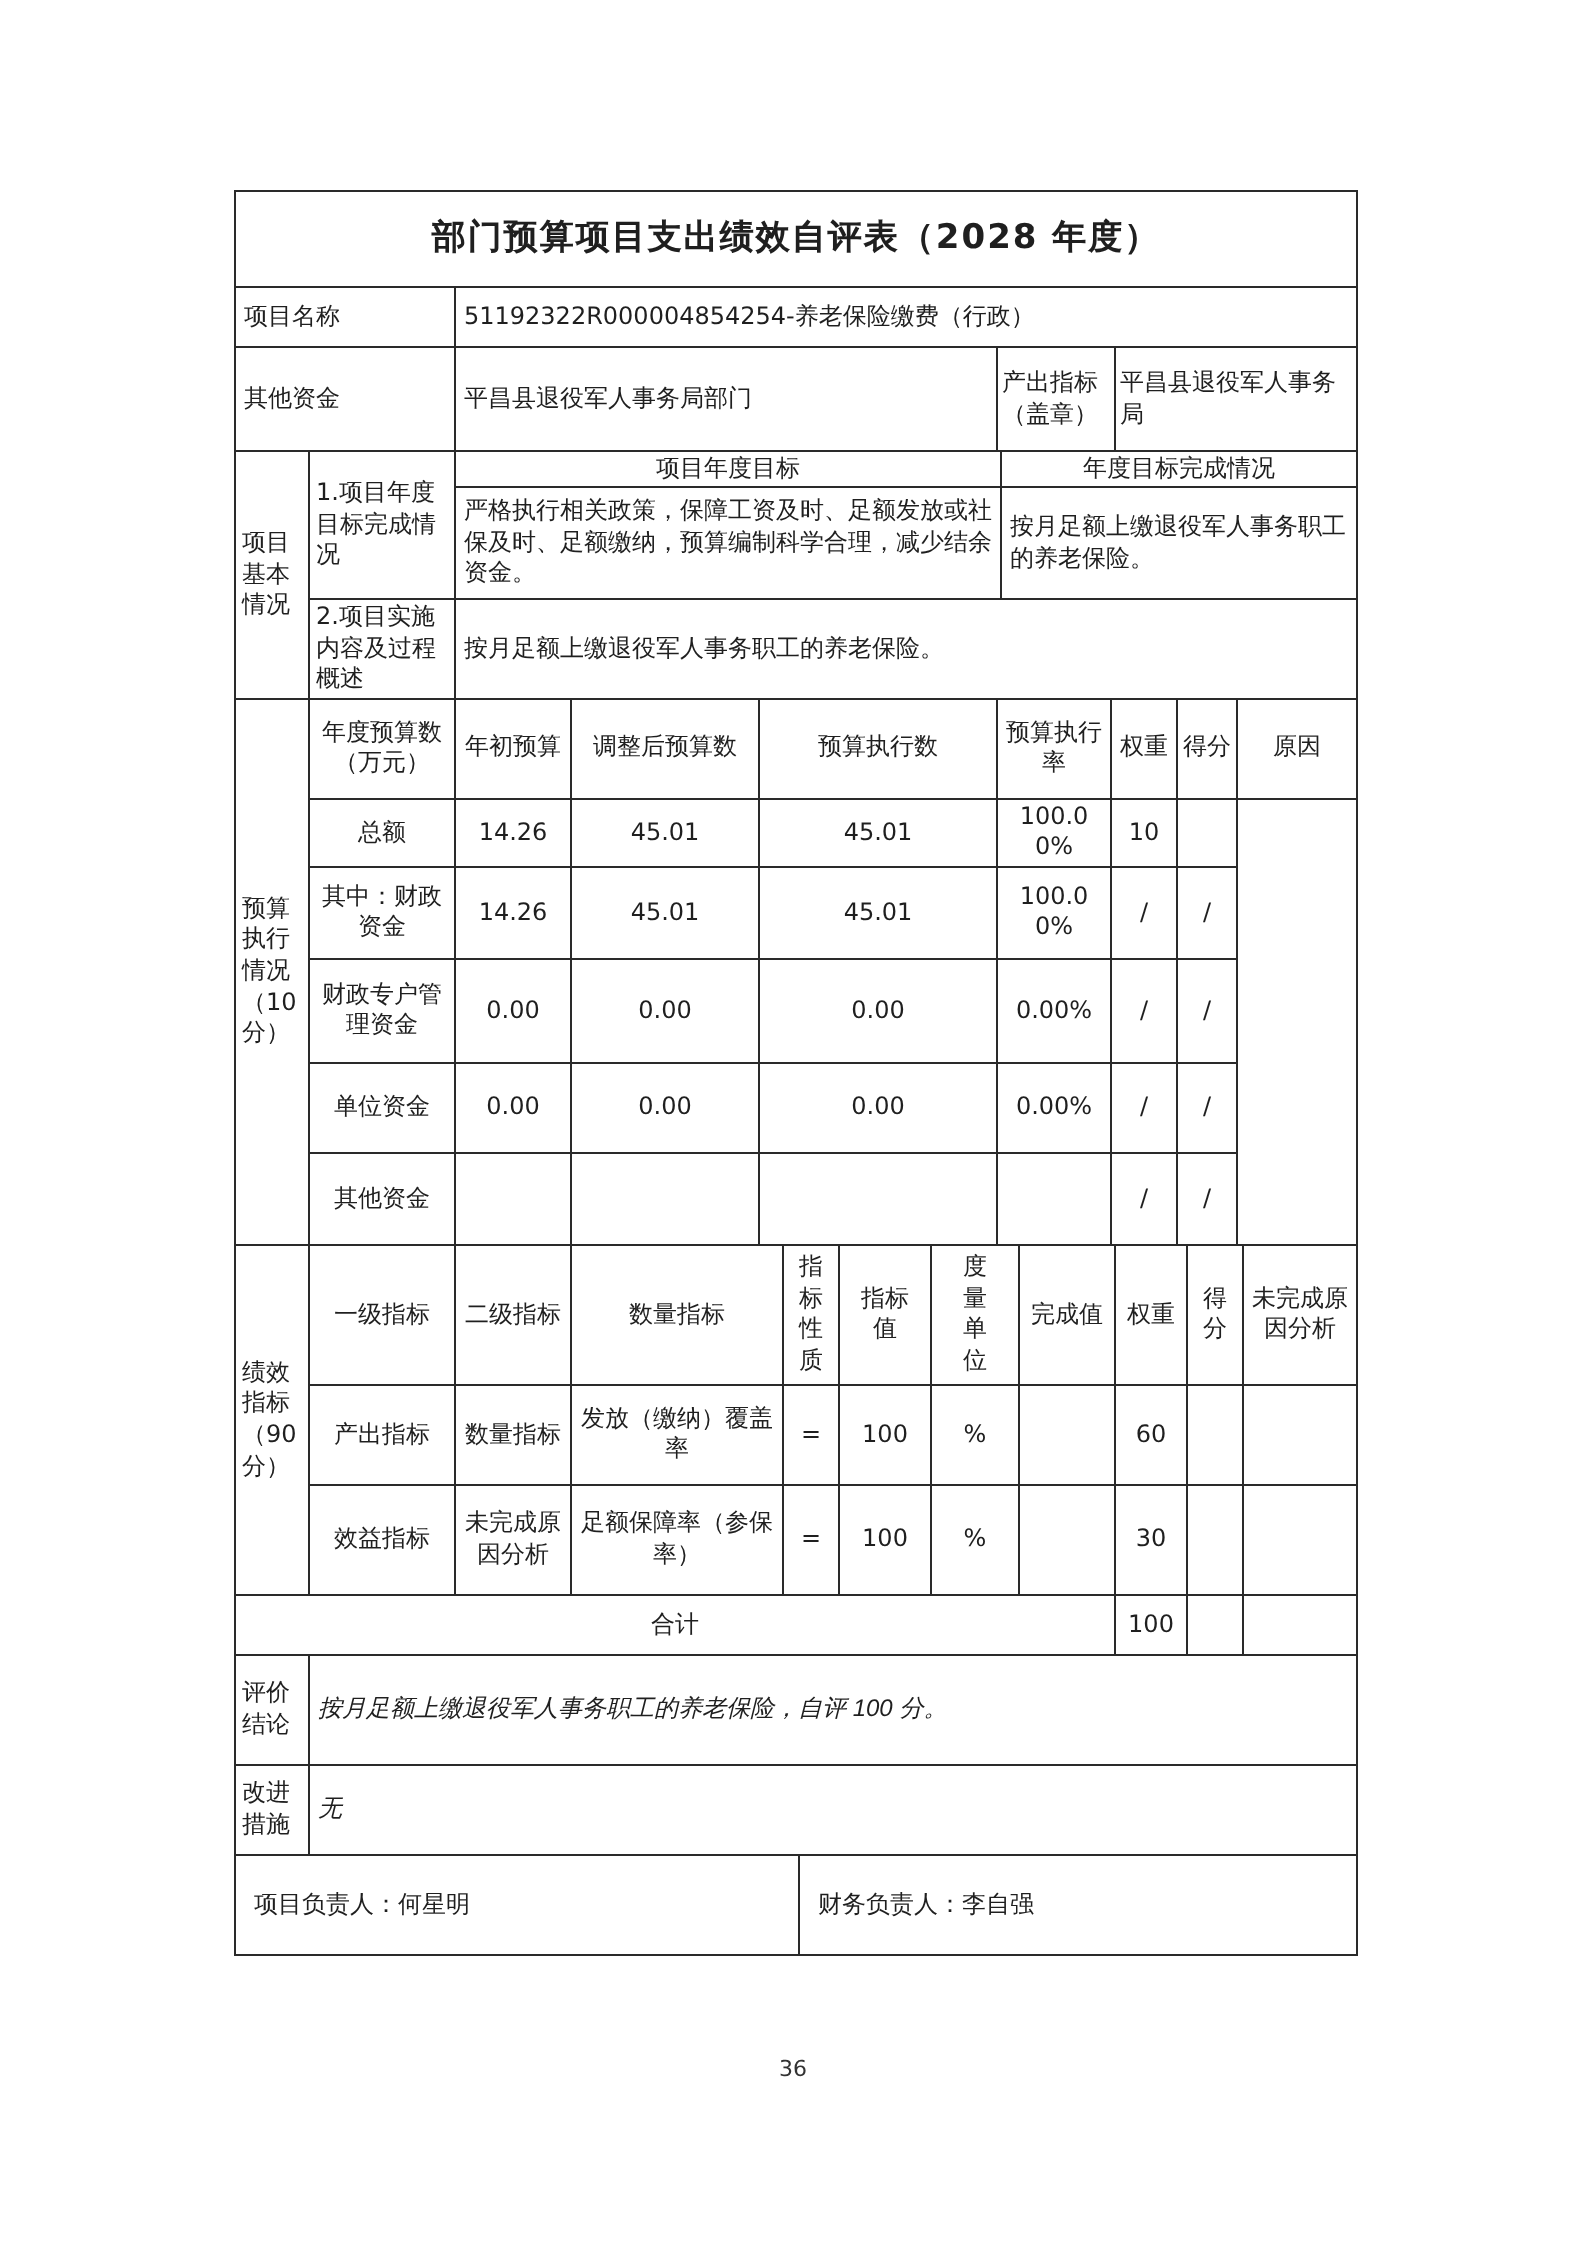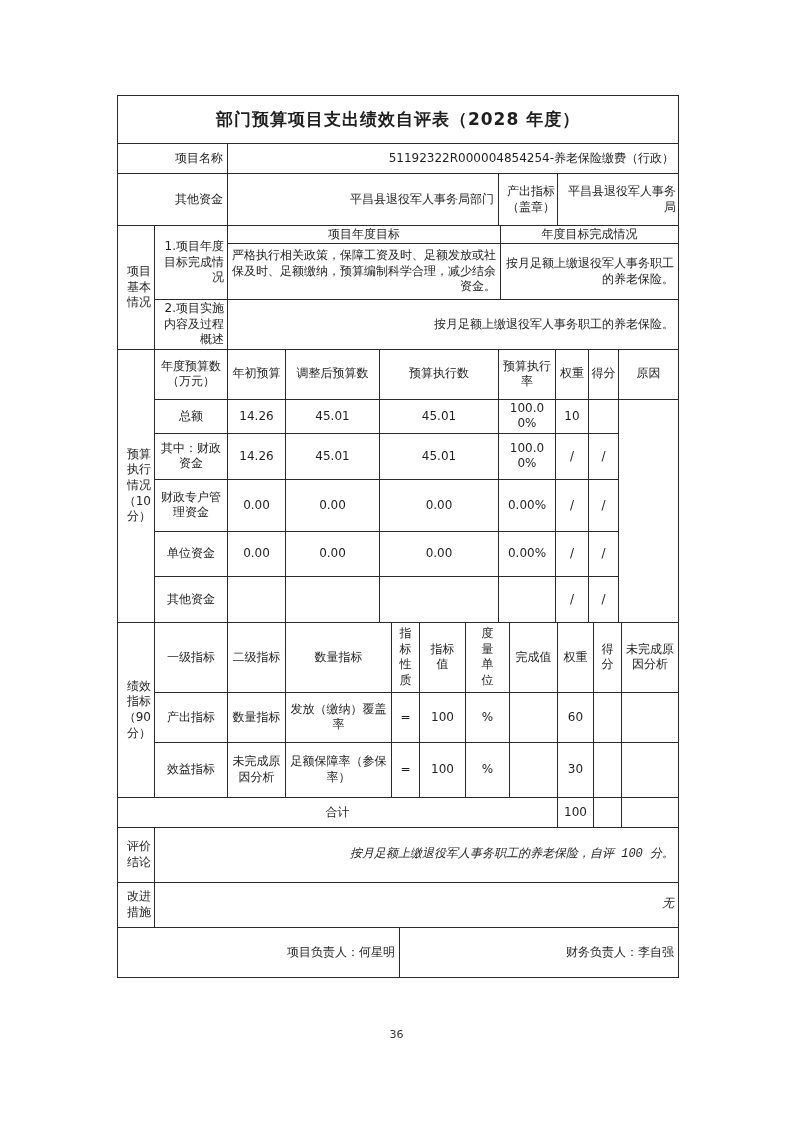--- a/index.html
+++ b/index.html
@@ -16,27 +16,27 @@
   table + table{margin-top:-1px;}
   td{
     border:1px solid #2a2a2a;
     padding:1px 4px;
     vertical-align:middle;
     line-height:1.3;
     overflow:hidden;
     word-break:break-all;
   }
   .c{text-align:center;padding:1px 2px;}
-  .l{text-align:right;}
+  .l{text-align:left;}
   .title-cell{
     text-align:center;font-weight:bold;font-size:17px;letter-spacing:1px;
   }
-  .sec-label{text-align:right;padding:1px 3px;margin-left:32px;}
+  .sec-label{text-align:left;padding:1px 3px;margin-left:32px;}
   .tight{padding:0 2px;}
-  .italic{font-style:italic;font-family:Liberation Mono, monospace;margin-left:23px;}
+  .italic{font-style:italic;font-family:Liberation Sans, sans-serif;margin-left:23px;}
   .stack1{display:inline-block;width:1.15em;}
   .stack2{display:inline-block;width:2.3em;}
   .pagenum{
     position:absolute;left:0;top:1028px;width:793px;text-align:center;
     font-size:11px;color:#333;
   }
 </style>
 </head>
 <body>
 

